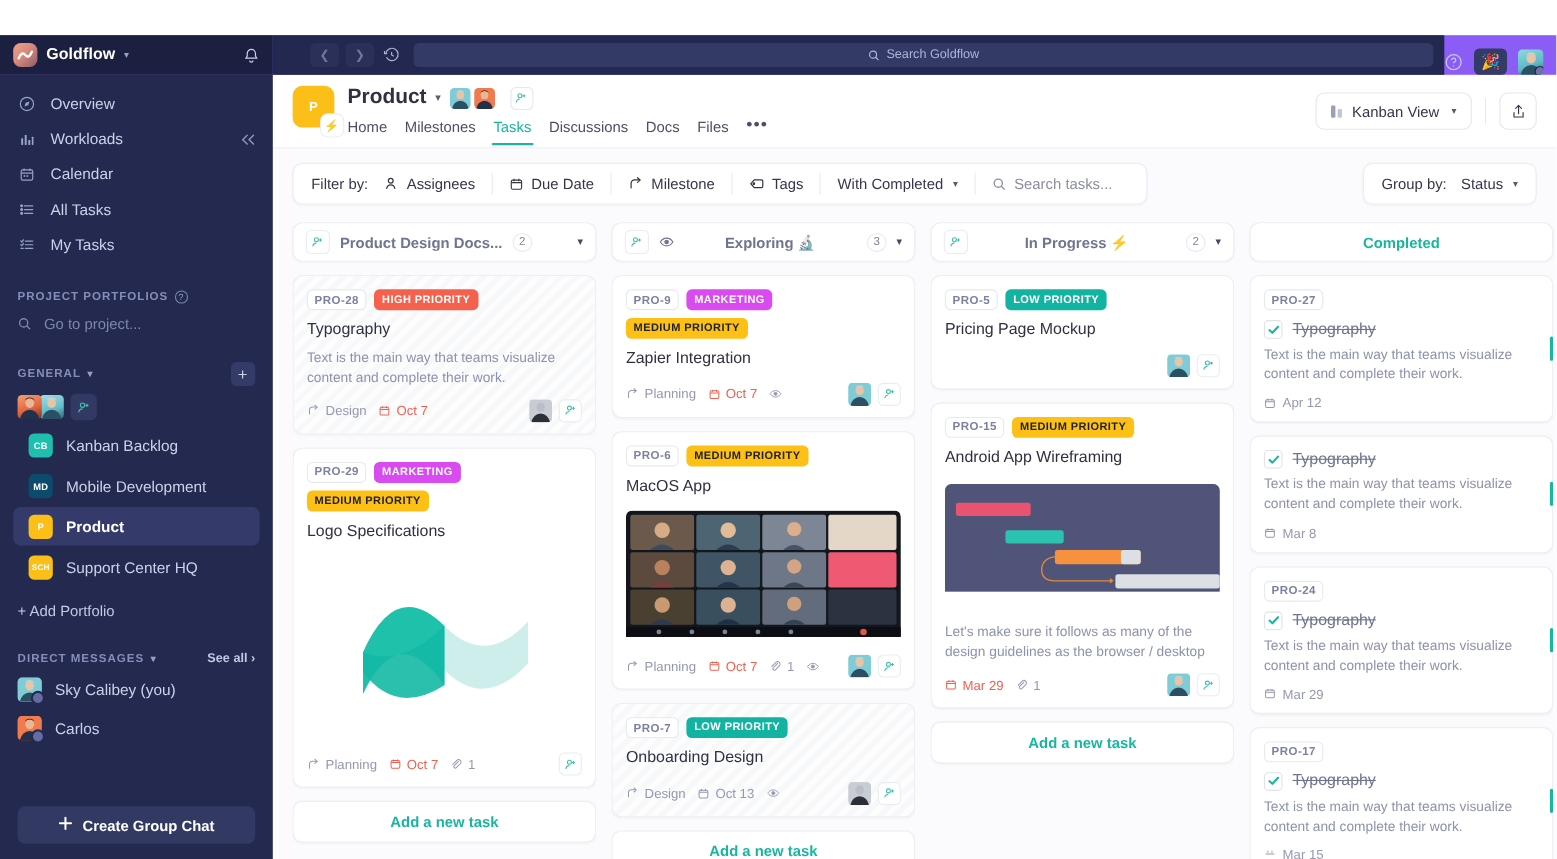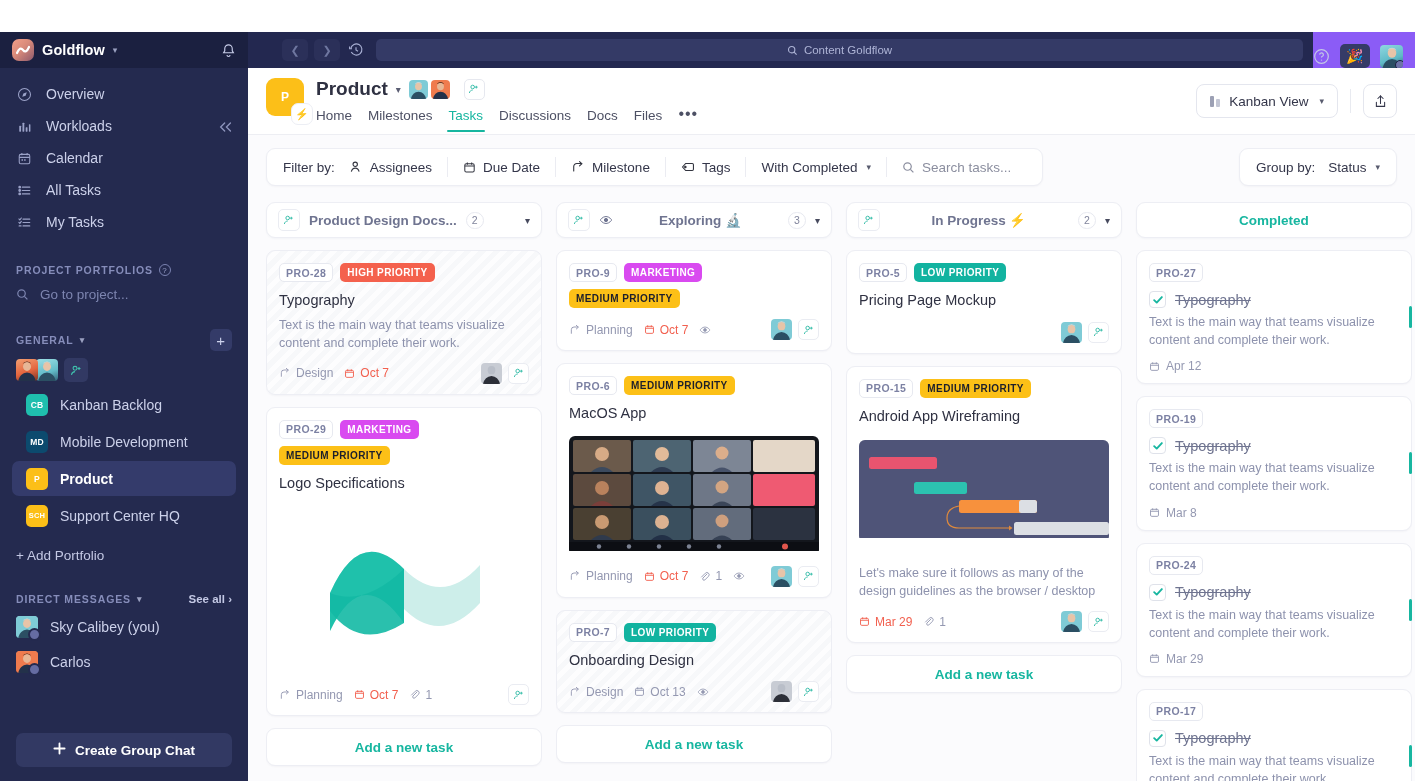--- a/index.html
+++ b/index.html
@@ -334,21 +334,21 @@
           <path d="M3.5 8a7 7 0 1 1 .6 4.5"></path>
           <path d="M2 5.5v3h3"></path>
           <path d="M10 6.5V10l2.5 1.5"></path>
         </svg>
     </div>
     <div class="global-search">
       <svg width="11" height="11" viewBox="0 0 16 16" fill="none" stroke="currentColor" stroke-width="1.6">
           <circle cx="6.8" cy="6.8" r="4.6"></circle>
           <path d="M10.3 10.3 14 14"></path>
         </svg>
-      <span>Content Goldflow</span>
+      <span>Search Goldflow</span>
     </div>
   </div>
   <div class="topbar-right">
     <div class="help-ic">
       <svg width="17" height="17" viewBox="0 0 20 20" fill="none" stroke="currentColor" stroke-width="1.4">
           <circle cx="10" cy="10" r="8"></circle>
           <path d="M7.8 7.8a2.2 2.2 0 1 1 2.8 2.2c-.5.2-.6.6-.6 1.1"></path>
           <circle cx="10" cy="14.2" r=".8" fill="currentColor" stroke="none"></circle>
         </svg>
     </div>
@@ -785,20 +785,21 @@
           <span class="col-chev">▾</span>
         </div>
         <div class="col-body">
 
           <div class="card">
             <div class="card-tagrow">
               <span class="pro-id">PRO-9</span>
               <span class="tag" style="background:#d94af0">MARKETING</span>
               <span class="tag dark" style="background:#fcc017">MEDIUM PRIORITY</span>
             </div>
+            <div class="card-title">Zapier Integration</div>
             <div class="card-foot">
               <span class="foot-item">
                 <svg width="12" height="12" viewBox="0 0 18 18" fill="none" stroke="currentColor" stroke-width="1.4" stroke-linecap="round">
                     <path d="M3.5 14V8.5A4 4 0 0 1 7.5 4.5h6"></path>
                     <path d="M11 2 14 4.8 11 7.5"></path>
                   </svg>
                 <span>Planning</span>
               </span>
               <span class="foot-item due-red">
                 <svg width="11" height="11" viewBox="0 0 18 18" fill="none" stroke="currentColor" stroke-width="1.5">
@@ -1092,23 +1093,20 @@
               <svg width="11" height="11" viewBox="0 0 18 18" fill="none" stroke="currentColor" stroke-width="1.5">
                   <rect x="2.5" y="3.8" width="13" height="11.5" rx="2"></rect>
                   <path d="M2.5 7h13M6 2.2v3M12 2.2v3"></path>
                 </svg>
               <span>Apr 12</span>
             </div>
           </div>
 
           <div class="card completed">
             <div class="green-edge"></div>
-            <div class="card-tagrow">
-              <span class="pro-id">PRO-19</span>
-            </div>
             <div class="done-row">
               <span class="done-check">
                 <svg width="12" height="12" viewBox="0 0 14 14" fill="none" stroke="#17b6a0" stroke-width="2.2" stroke-linecap="round" stroke-linejoin="round">
                     <path d="M2.5 7.2 5.5 10 11.5 3.6"></path>
                   </svg>
               </span>
               <span class="done-title">Typography</span>
             </div>
             <div class="card-desc">Text is the main way that teams visualize content and complete their work.</div>
             <div class="done-foot">

